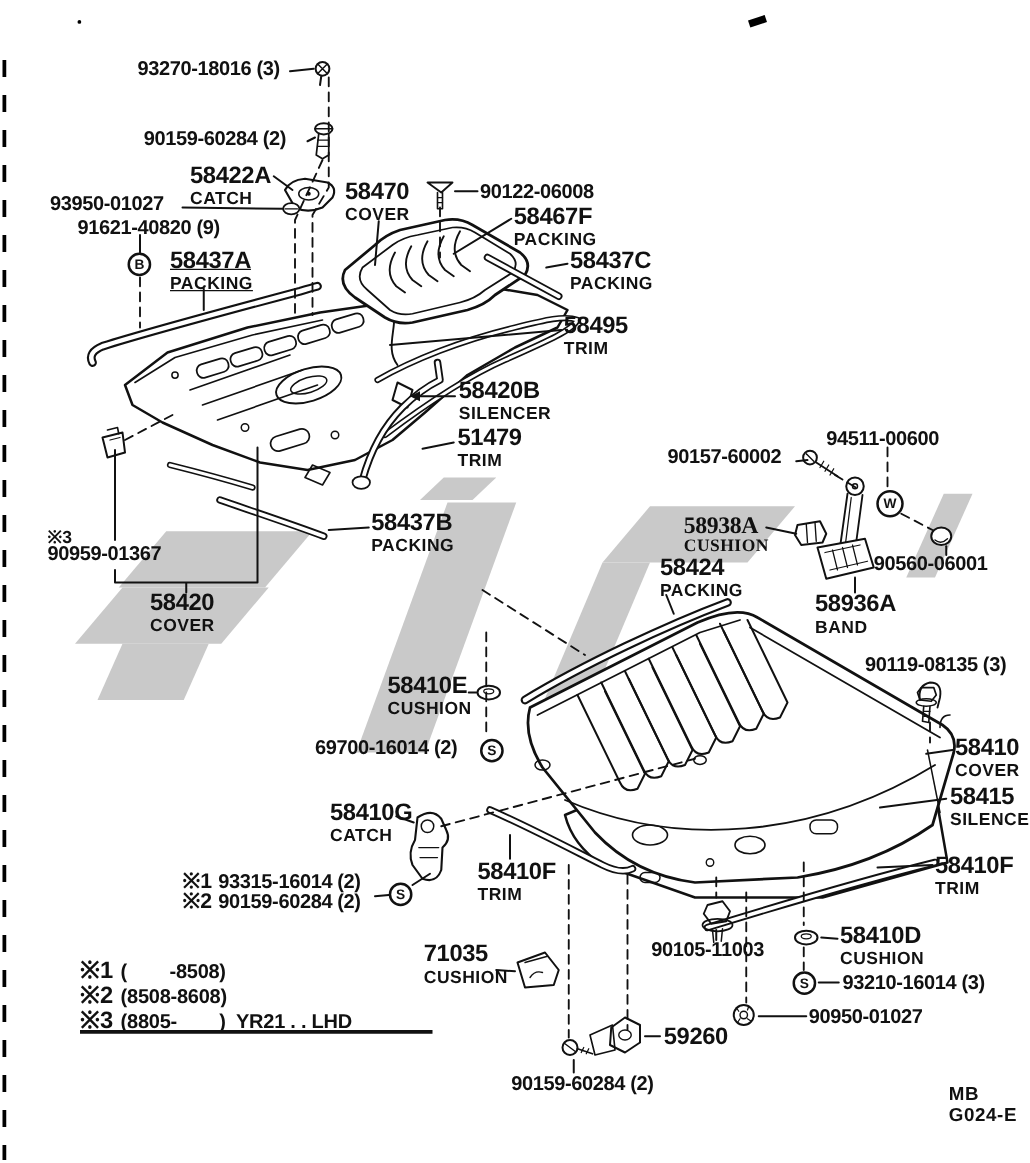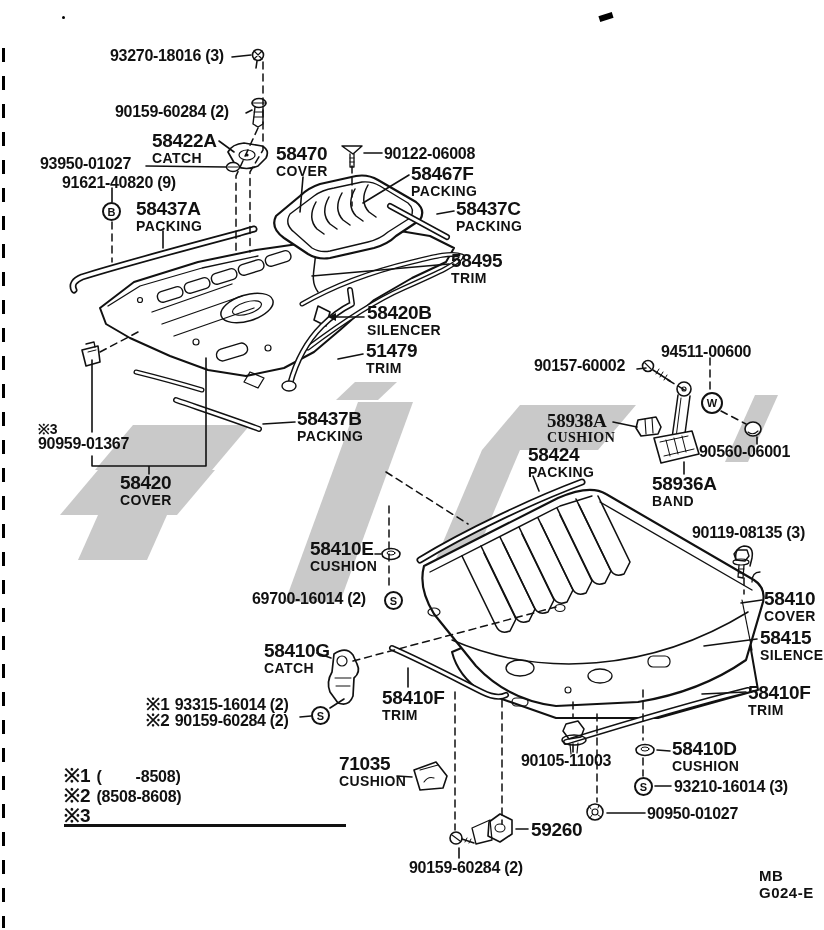--- a/index.html
+++ b/index.html
@@ -326,21 +326,21 @@
     </div>
   <div class="pl" style="left:384px;top:146px;">
       <div class="num">90122-06008</div>
     </div>
   <div class="pl" style="left:40px;top:156px;">
       <div class="num">93950-01027</div>
     </div>
   <div class="pl" style="left:62px;top:175px;">
       <div class="num">91621-40820 (9)</div>
     </div>
-  <div class="pl" style="left:136px;top:199px;">
+  <div class="pl" style="left:136px;top:199px;text-decoration:underline;">
       <div class="code">58437A</div>
       <div class="cap">PACKING</div>
     </div>
   <div class="pl" style="left:411px;top:164px;">
       <div class="code">58467F</div>
       <div class="cap">PACKING</div>
     </div>
   <div class="pl" style="left:456px;top:199px;">
       <div class="code">58437C</div>
       <div class="cap">PACKING</div>
@@ -456,19 +456,20 @@
     <div class="fnrow">
         <span class="fnmark">※1</span>
         <span class="fntext">(        -8508)</span>
       </div>
     <div class="fnrow">
         <span class="fnmark">※2</span>
         <span class="fntext">(8508-8608)</span>
       </div>
     <div class="fnrow">
         <span class="fnmark">※3</span>
+        <span class="fntext">(8805-        )  YR21 . . LHD</span>
       </div>
   </div>
   <div class="underline-bar" style="left:64px;top:824px;width:282px;"></div>
 
   <div class="pagecode" style="left:727px;top:867px;margin-left:32px;">MB G024-E</div>
 
 </div>
 
 </body></html>

